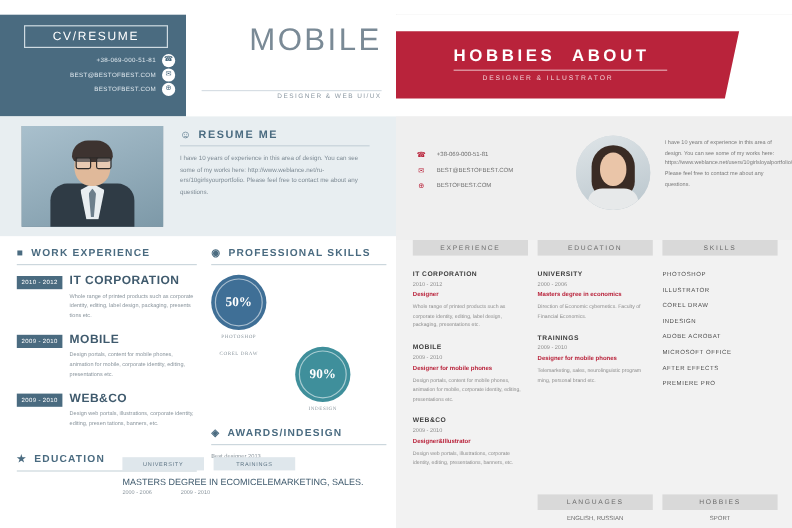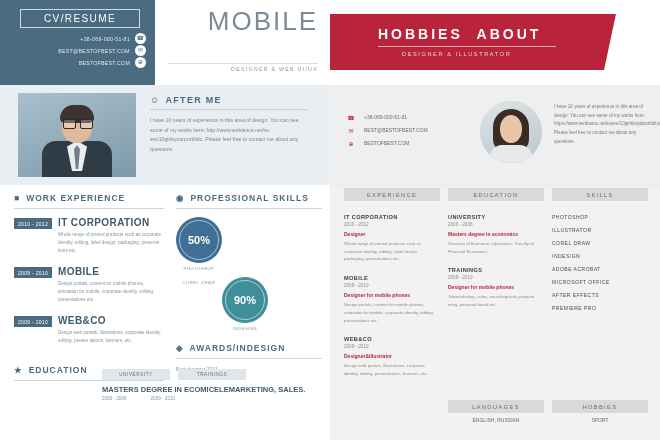--- a/index.html
+++ b/index.html
@@ -1,17 +1,17 @@
 <!DOCTYPE html>
 <html><head>
 <meta charset="utf-8">
 <style>
   html,body{margin:0;padding:0;}
   body{width:660px;height:440px;background:#ffffff;font-family:"Liberation Sans",sans-serif;overflow:hidden;}
-  .page{position:relative;width:660px;height:315px;display:flex;}
+  .page{position:relative;width:660px;height:315px;display:flex;margin-top:12px;}
 
   
   .left{position:relative;width:330px;height:440px;background:#ffffff;overflow:hidden;}
   .l-top{position:relative;height:85px;background:#ffffff;}
   .l-topleft{position:absolute;left:0;top:0;width:155px;height:85px;background:#4a6b80;}
   .cv-title{position:absolute;left:20px;top:9px;width:118px;height:17px;border:1px solid #cfdbe2;color:#ffffff;
             font-size:10px;letter-spacing:1.4px;display:flex;align-items:center;justify-content:center;}
   .contact-lines{position:absolute;left:8px;top:33px;width:140px;color:#dfe8ee;font-size:5.2px;letter-spacing:.3px;text-align:right;}
   .contact-lines div{height:12px;line-height:12px;padding-right:18px;}
   .c-ico{position:absolute;right:2px;width:11px;height:11px;border-radius:50%;background:#ffffff;color:#4a6b80;
@@ -48,27 +48,27 @@
   .yr{position:absolute;left:0;top:1px;width:38px;height:11px;background:#4a6b80;color:#fff;font-size:5px;
       display:flex;align-items:center;justify-content:center;letter-spacing:.3px;}
   .job-t{font-size:10px;color:#3f5a6d;font-weight:700;letter-spacing:.4px;}
   .job-d{margin-top:3px;font-size:4.6px;line-height:1.75;color:#8a959d;}
   .circ{width:46px;height:46px;border-radius:50%;position:relative;display:flex;align-items:center;justify-content:center;}
   .c-blue{background:#3f6f96;}
   .c-teal{background:#3f8f9b;}
   .c-ring{position:absolute;inset:3px;border:1px solid rgba(255,255,255,.55);border-radius:50%;}
   .c-val{color:#fff;font-size:11px;font-weight:700;}
   .c-lab{width:46px;text-align:center;font-size:4.2px;color:#8a959d;letter-spacing:.5px;margin-top:3px;}
-  .skill-pair{display:flex;gap:0;}
+  .skill-pair{display:flex;gap:24px;font-family:Liberation Serif, serif;}
   .skill-col{width:46px;}
 
   .edu-row{display:flex;gap:8px;margin-top:4px;}
   .edu-tag{width:68px;height:11px;background:#dfe7ec;color:#5d7484;font-size:4.6px;letter-spacing:.6px;
            display:flex;align-items:center;justify-content:center;}
-  .edu-txt{font-size:7.5px;color:#3f5a6d;font-weight:700;margin-top:5px;}
+  .edu-txt{font-size:7.5px;color:#3f5a6d;font-weight:400;margin-top:5px;}
   .edu-sub{font-size:4.6px;color:#8a959d;margin-top:2px;}
 
   .award-txt{font-size:4.8px;color:#8a959d;margin-top:6px;}
 
   
   .right{position:relative;width:330px;height:440px;background:#f2f2f2;overflow:hidden;}
   .r-top{position:relative;height:85px;background:#ffffff;}
   .r-band{position:absolute;left:-20px;top:14px;width:300px;height:56px;background:#b9233b;
           transform:skewX(-12deg);}
   .rname{position:absolute;left:48px;top:26px;color:#ffffff;font-size:14px;letter-spacing:3px;font-weight:700;}
@@ -141,21 +141,21 @@
           <div class="tie"></div>
         <div class="head"></div>
           <div class="hair"></div>
         <div class="glass"></div>
           <div class="glassL"></div>
           <div class="glassR"></div>
       </div>
       <div class="about">
         <div class="about-h">
           <span>☺</span>
-          <span>AFTER ME</span>
+          <span>RESUME ME</span>
         </div>
         <div class="hr-dot"></div>
         <div class="about-txt">I have 10 years of experience in this area  of design. You can see some of my works here: http://www.weblance.net/ru-ers/10girlsyourportfolio. Please feel free to contact me about any questions.</div>
       </div>
     </div>
 
     <div class="l-body">
 
       <div class="col-l">
         <div class="sec-h">

